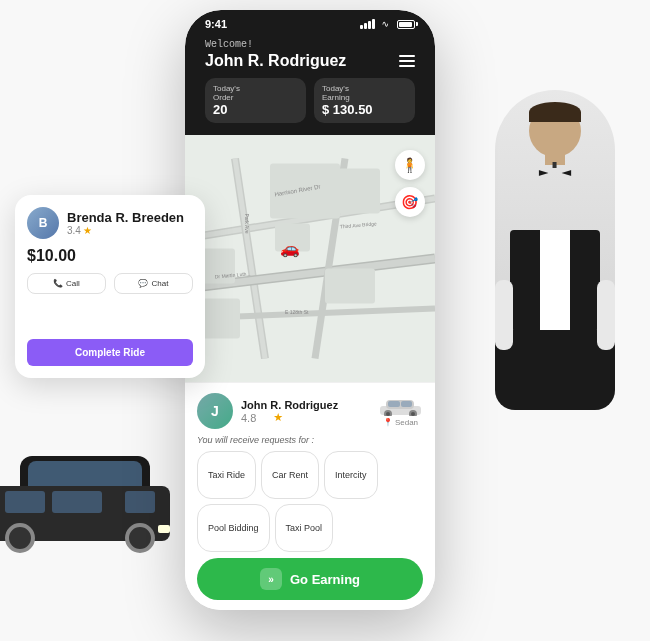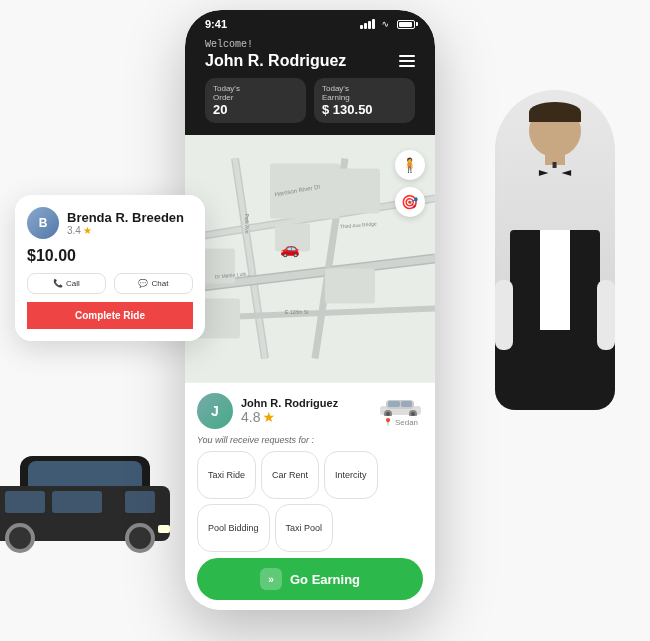--- a/index.html
+++ b/index.html
@@ -283,25 +283,25 @@
       font-weight: 700;
     }
 
     .profile-name {
       font-size: 11px;
       font-weight: 700;
       color: #1a1a1a;
     }
 
     .profile-rating {
-      font-size: 14px;
+      font-size: 11px;
       color: #888;
       display: flex;
       align-items: flex-end;
-      gap: 2px;
+      gap: 17px;
     }
 
     .star-icon { color: #f0a500; }
 
     .car-type {
       display: flex;
       flex-direction: column;
       align-items: center;
       gap: 2px;
     }
@@ -452,28 +452,29 @@
       background: #f8f8f8;
       border-radius: 8px;
       padding: 5px;
       font-size: 8px;
       color: #555;
       text-align: center;
     }
 
     .complete-btn {
       width: 100%;
-      background: #ef4444;
+      background: #8b5cf6;
       color: white;
       border: none;
-      border-radius: 0;
+      border-radius: 6px;
       padding: 8px;
       font-size: 10px;
       font-weight: 600;
       cursor: pointer;
+      margin-top: 37px;
     }
 
     
     .map-marker {
       position: absolute;
       font-size: 16px;
     }
 
     
     .map-svg {

